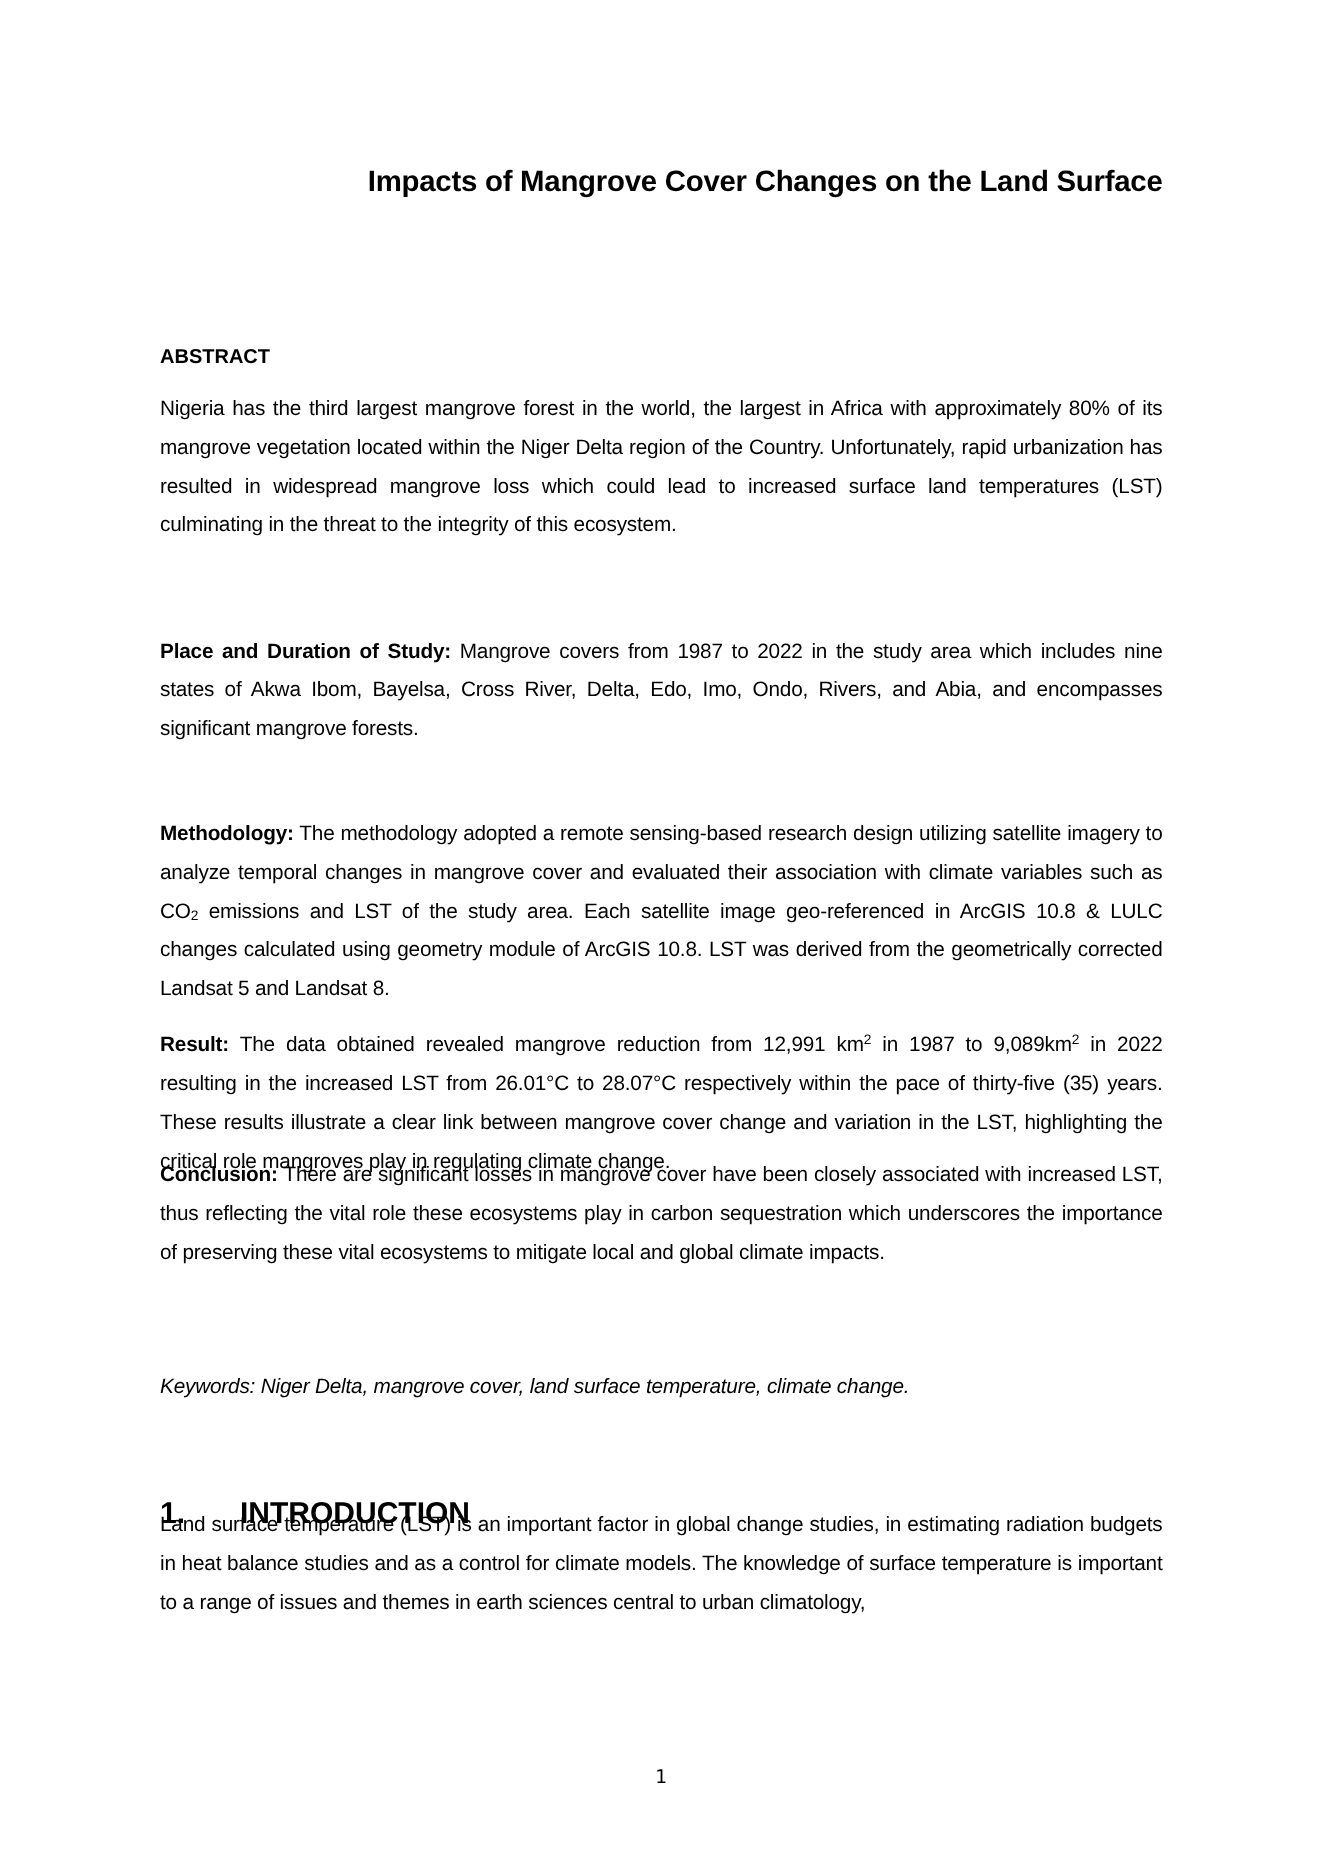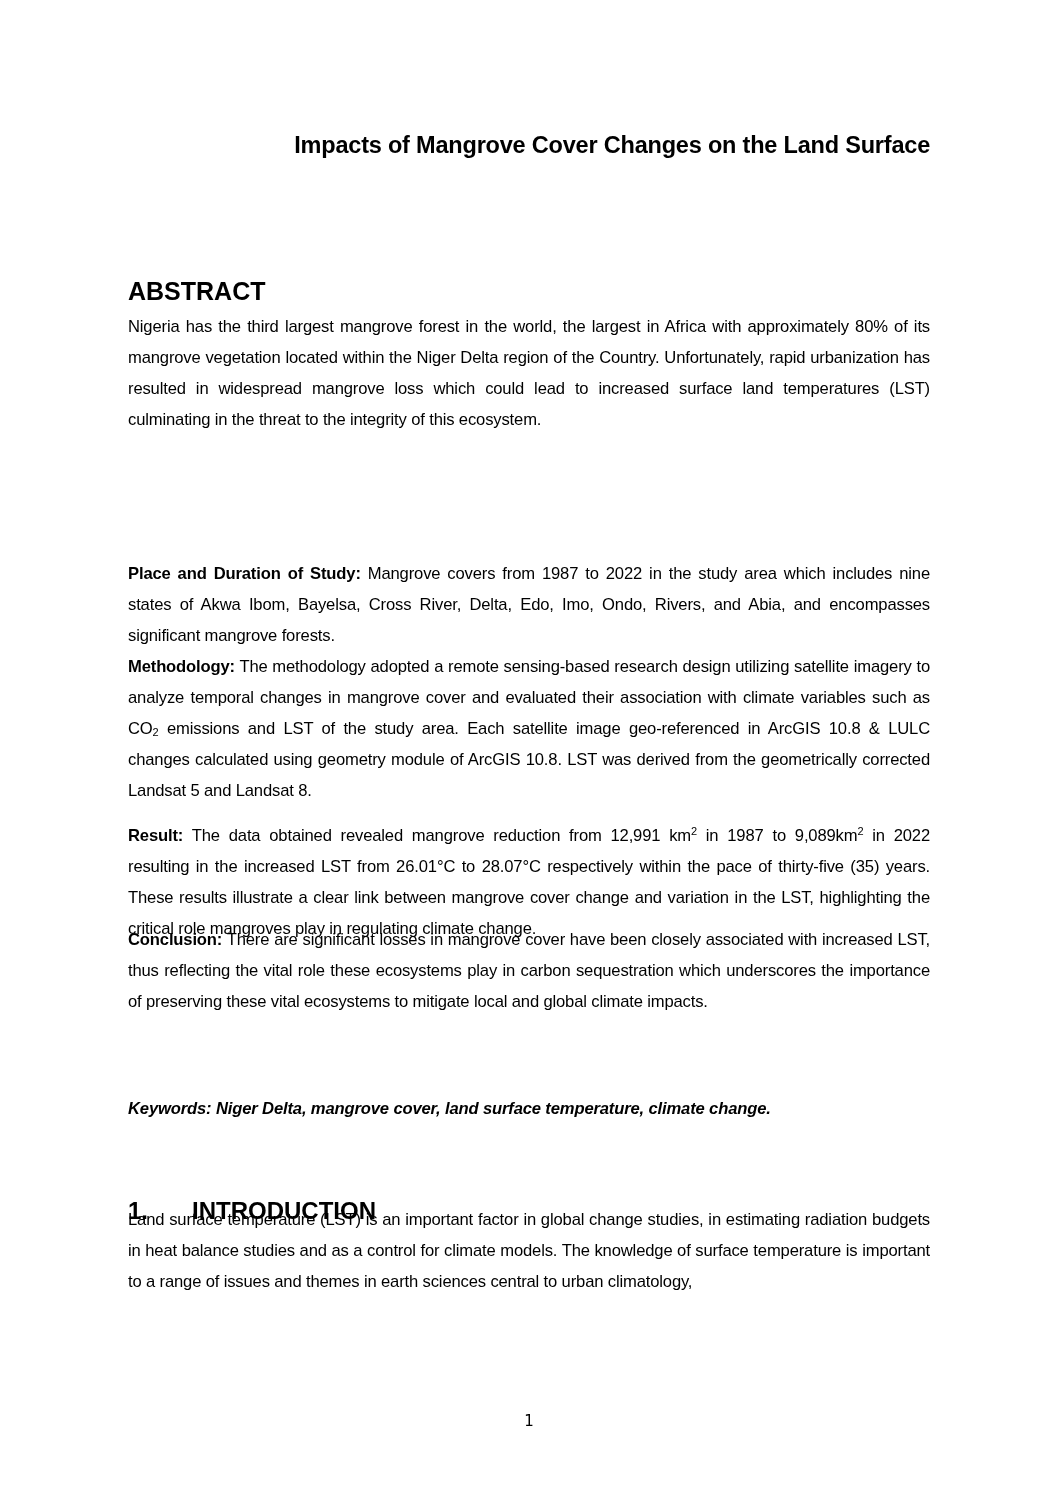--- a/index.html
+++ b/index.html
@@ -7,29 +7,29 @@
     width: 1058px; height: 1497px; position: relative; overflow: hidden;
     font-family: "Liberation Sans", sans-serif; color: #000;
   }
   .page { position: absolute; left: 0; top: 0; width: 1058px; height: 1062px; }
   .title {
     position: absolute; left: 128px; width: 802px; top: 124px;
     text-align: right; font-weight: bold; font-size: 23.5px; line-height: 42px;
     letter-spacing: -0.2px;
   }
   .heading {
-    position: absolute; left: 128px; font-weight: bold; font-size: 25px;
+    position: absolute; left: 128px; font-weight: bold; font-size: 16px;
   }
   .para {
     position: absolute; left: 128px; width: 802px;
     font-size: 16.6px; line-height: 31px; text-align: justify;
     letter-spacing: -0.15px;
   }
   .para b { font-weight: bold; }
-  .kw { font-weight: bold; font-style: italic; }
+  .kw { font-weight: normal; font-style: italic; }
   .sec {
     position: absolute; left: 128px; top: 1197px; font-weight: bold; font-size: 24px;
   }
   .sec .num { display: inline-block; width: 64px; }
   .pnum {
     position: absolute; left: 0; width: 1058px; top: 1412px; text-align: center;
     font-family: "DejaVu Sans", sans-serif; font-size: 15px;
   }
   sub { font-size: 11px; vertical-align: -2px; line-height: 0; }
   sup { font-size: 11px; vertical-align: 6px; line-height: 0; }
@@ -41,21 +41,21 @@
 
   <div class="title">
     <div>Impacts of Mangrove Cover Changes on the Land Surface</div>
   </div>
 
   <div class="heading" style="top:277px;">ABSTRACT</div>
 
   <div class="para" style="top:311px;">Nigeria has the third largest mangrove forest in the world, the largest in Africa with approximately 80% of its mangrove vegetation located within the Niger Delta region of the Country. Unfortunately, rapid urbanization has resulted in widespread mangrove loss which could lead to increased surface land temperatures (LST) culminating in the threat to the integrity of this ecosystem.</div>
 
 
-  <div class="para" style="top:558px;"><b>Place and Duration of Study:</b><span> Mangrove covers from 1987 to 2022 in the study area which includes nine states of Akwa Ibom, Bayelsa, Cross River, Delta, Edo, Imo, Ondo, Rivers, and Abia, and encompasses significant mangrove forests.</span></div>
+  <div class="para" style="top:505px;"><b>Place and Duration of Study:</b><span> Mangrove covers from 1987 to 2022 in the study area which includes nine states of Akwa Ibom, Bayelsa, Cross River, Delta, Edo, Imo, Ondo, Rivers, and Abia, and encompasses significant mangrove forests.</span></div>
 
   <div class="para" style="top:651px;"><b>Methodology:</b><span> The methodology adopted a remote sensing-based research design utilizing satellite imagery to analyze temporal changes in mangrove cover and evaluated their association with climate variables such as CO</span><sub>2</sub><span> emissions and LST of the study area. Each satellite image geo-referenced in ArcGIS 10.8 &amp; LULC changes calculated using geometry module of ArcGIS 10.8. LST was derived from the geometrically corrected Landsat 5 and Landsat 8.</span></div>
 
   <div class="para" style="top:820px;"><b>Result:</b><span> The data obtained revealed mangrove reduction from 12,991 km</span><sup>2</sup><span> in 1987 to 9,089km</span><sup>2</sup><span> in 2022 resulting in the increased LST from 26.01°C to 28.07°C respectively within the pace of thirty-five (35) years. These results illustrate a clear link between mangrove cover change and variation in the LST, highlighting the critical role mangroves play in regulating climate change.</span></div>
 
   <div class="para" style="top:924px;"><b>Conclusion:</b><span> There are significant losses in mangrove cover have been closely associated with increased LST, thus reflecting the vital role these ecosystems play in carbon sequestration which underscores the importance of preserving these vital ecosystems to mitigate local and global climate impacts.</span></div>
 
   <div class="para kw" style="top:1093px;">Keywords: Niger Delta, mangrove cover, land surface temperature, climate change.</div>
 
   <div class="sec"><span class="num">1.</span><span>INTRODUCTION</span></div>

